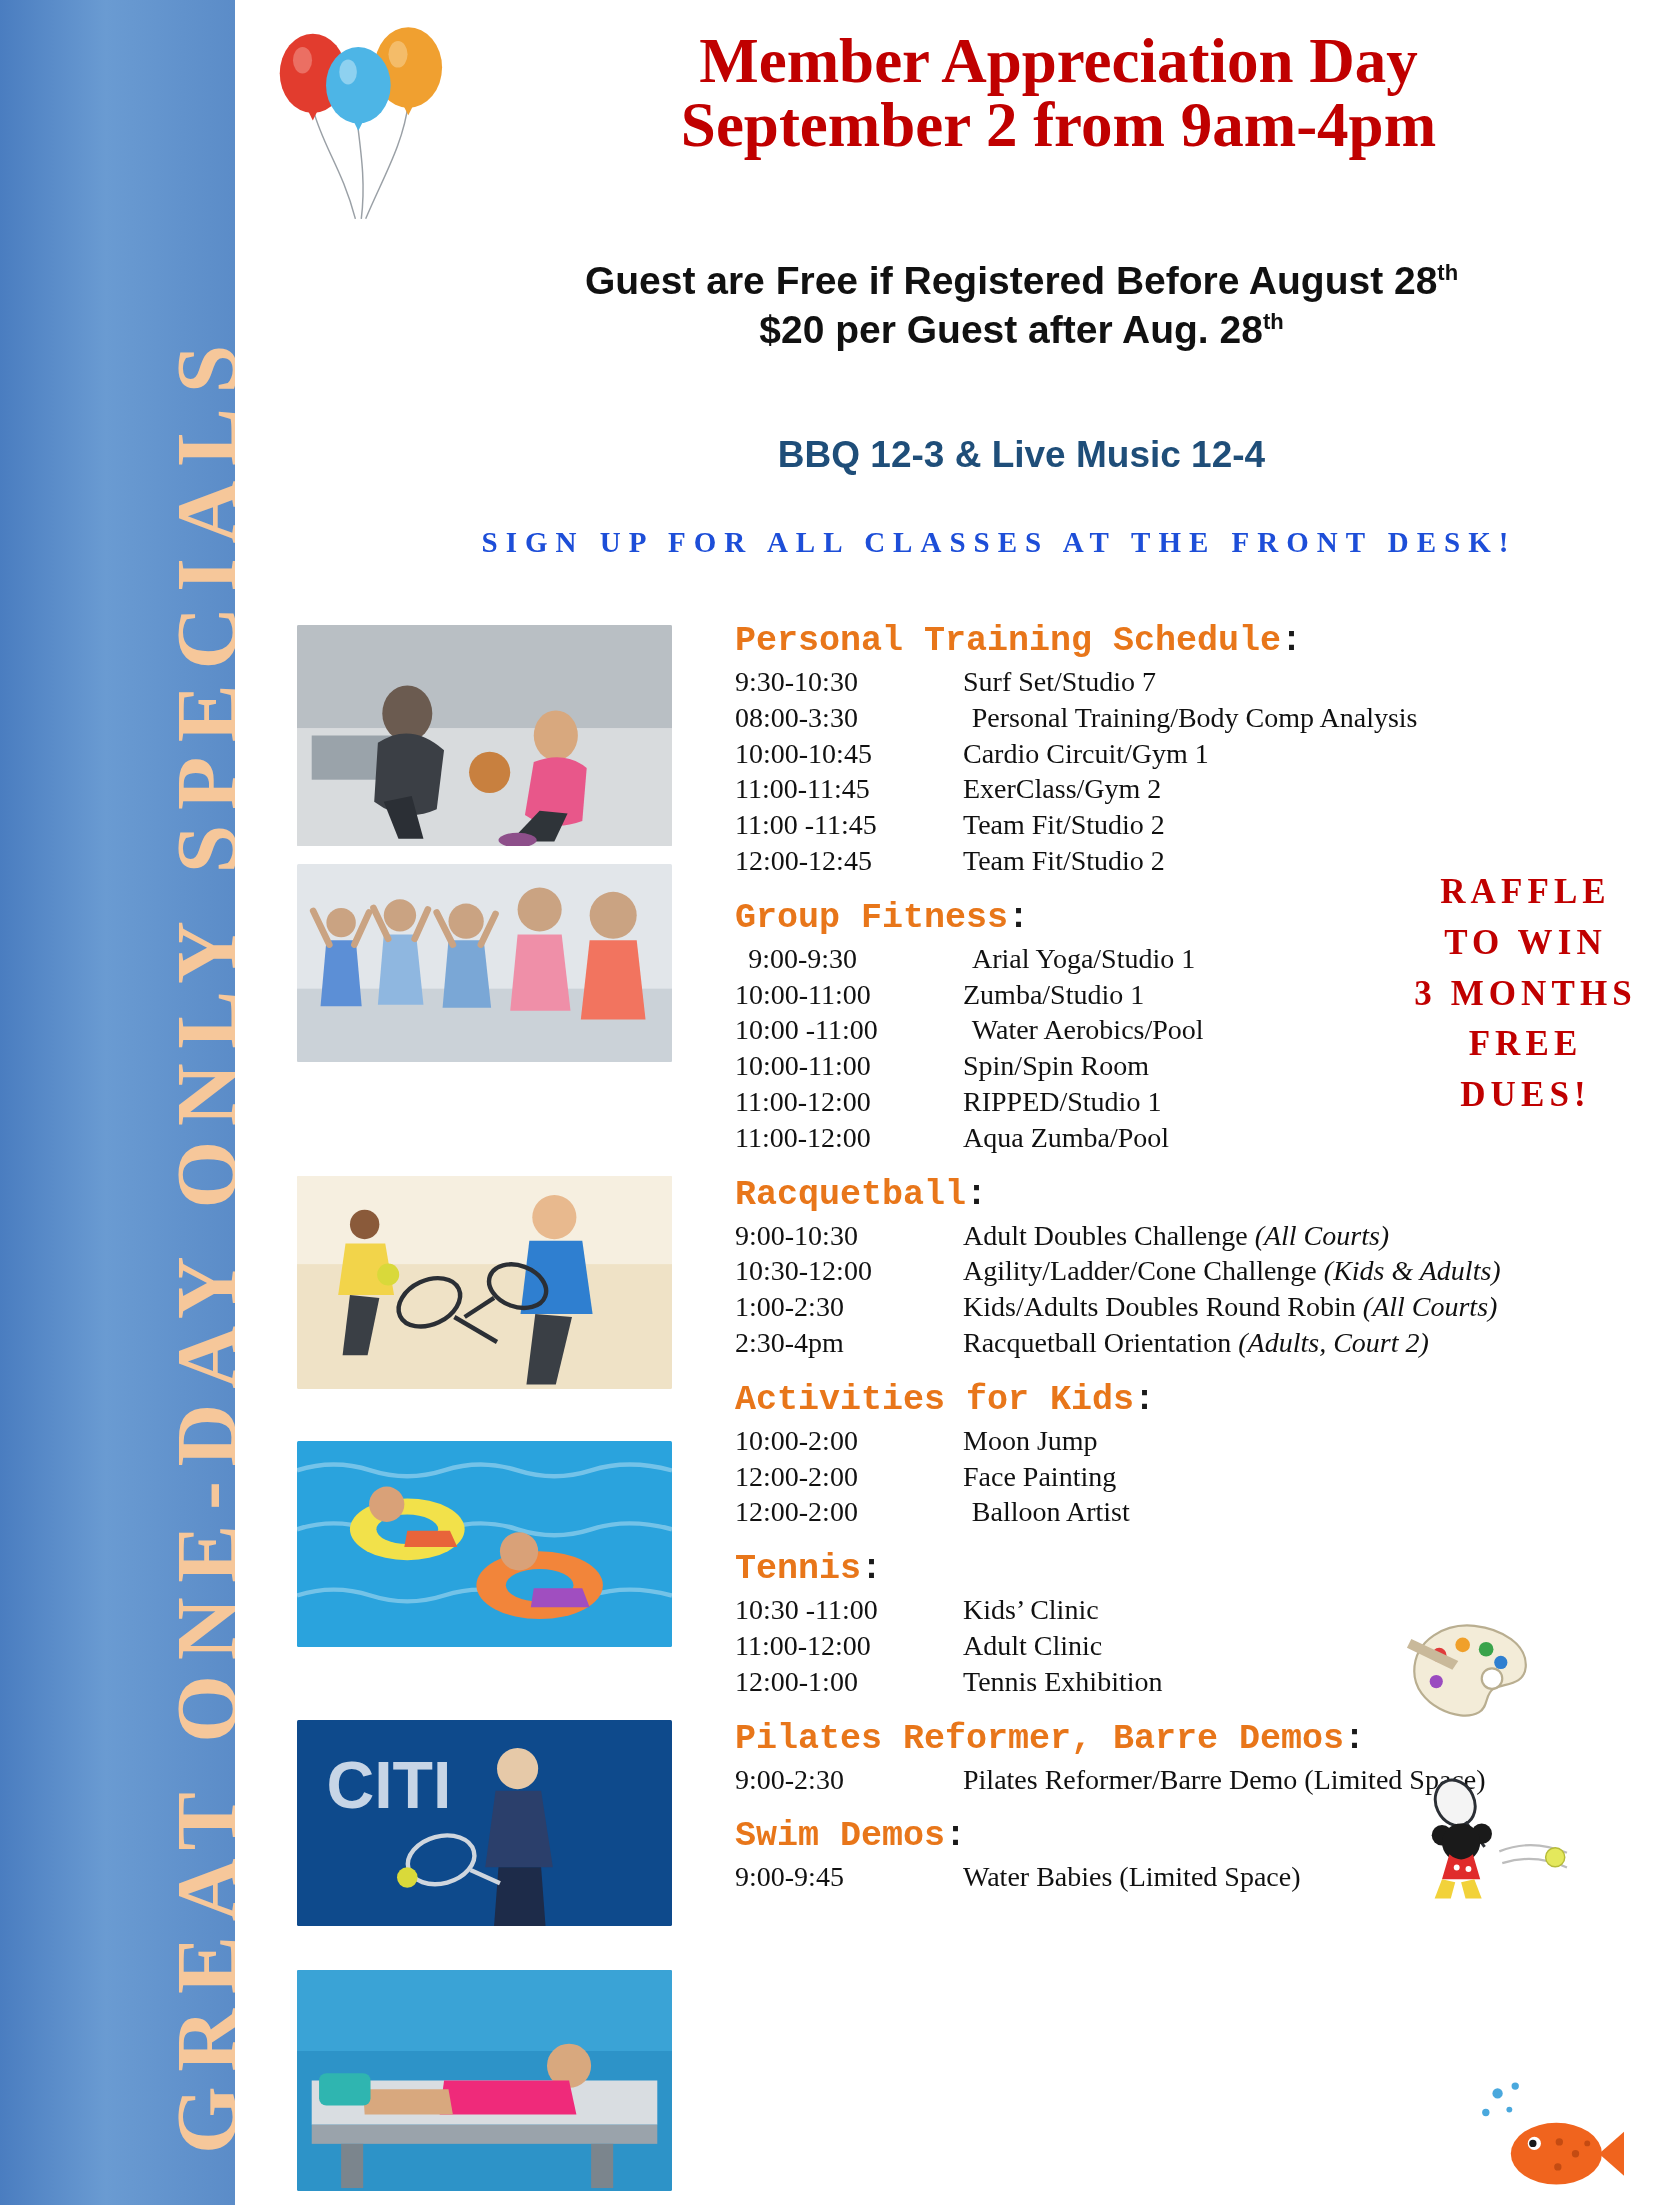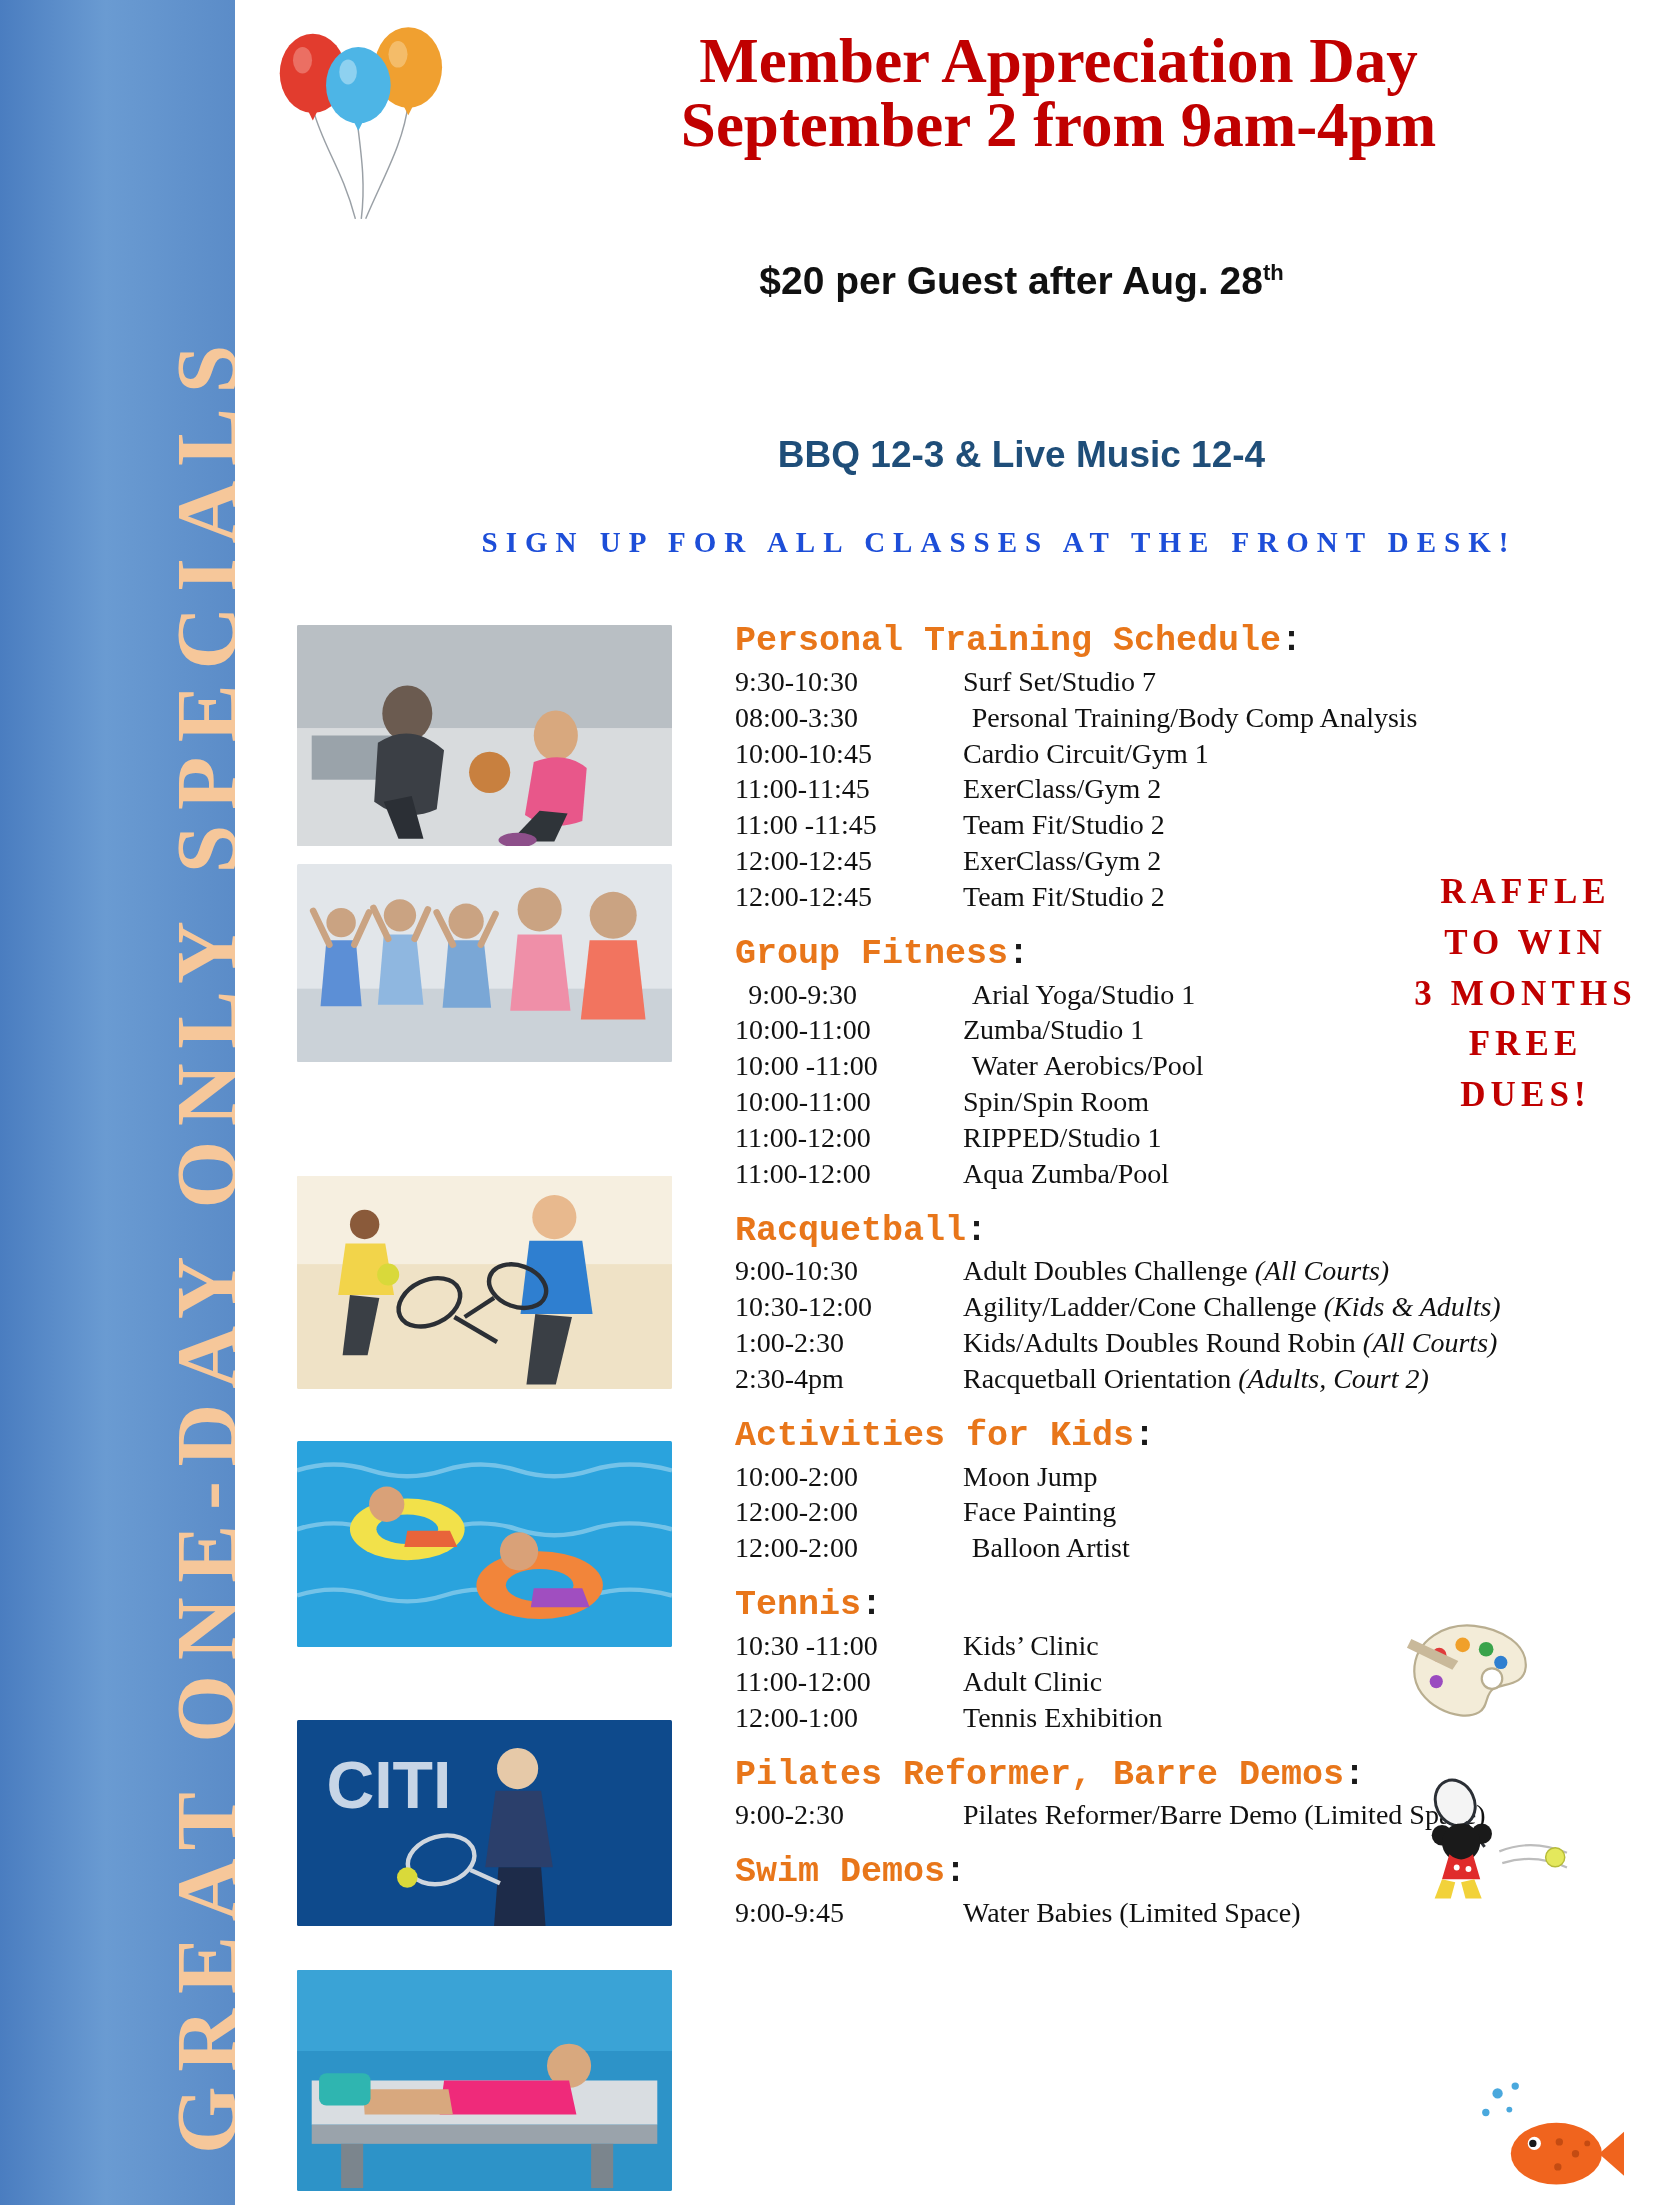--- a/index.html
+++ b/index.html
@@ -196,20 +196,23 @@
       <polygon points="102,136 114,136 108,148" fill="#4db5e6"></polygon>
     </svg>
   </div>
 
   <div class="title-block">
     <div class="title-line">Member Appreciation Day</div>
     <div class="title-line">September 2 from 9am-4pm</div>
   </div>
 
   <div class="subtitle">
+    <div>
+      <span>Guest are Free if Registered Before August 28</span><span class="sup">th</span>
+    </div>
     <div>
       <span>$20 per Guest after Aug. 28</span><span class="sup">th</span>
     </div>
   </div>
 
   <div class="bbq">BBQ 12-3 &amp; Live Music 12-4</div>
   <div class="signup">SIGN UP FOR ALL CLASSES AT THE FRONT DESK!</div>
 
   <div class="photo" style="top:625px; height:221px;">
     <svg class="ph-inner" viewBox="0 0 510 300" preserveAspectRatio="none">
@@ -326,21 +329,20 @@
 
   <div class="schedule">
 
     <div class="sec">
       <div class="sec-head"><span>Personal Training Schedule</span><span class="colon">:</span></div>
       <div class="row"><span class="t">9:30-10:30</span><span class="d">Surf Set/Studio 7</span></div>
       <div class="row"><span class="t">08:00-3:30</span><span class="d ind">Personal Training/Body Comp Analysis</span></div>
       <div class="row"><span class="t">10:00-10:45</span><span class="d">Cardio Circuit/Gym 1</span></div>
       <div class="row"><span class="t">11:00-11:45</span><span class="d">ExerClass/Gym 2</span></div>
       <div class="row"><span class="t">11:00 -11:45</span><span class="d">Team Fit/Studio 2</span></div>
-      <div class="row"><span class="t">12:00-12:45</span><span class="d">ExerClass/Gym 2</span></div>
       <div class="row"><span class="t">12:00-12:45</span><span class="d">Team Fit/Studio 2</span></div>
     </div>
 
     <div class="sec">
       <div class="sec-head"><span>Group Fitness</span><span class="colon">:</span></div>
       <div class="row"><span class="t ind">9:00-9:30</span><span class="d ind">Arial Yoga/Studio 1</span></div>
       <div class="row"><span class="t">10:00-11:00</span><span class="d">Zumba/Studio 1</span></div>
       <div class="row"><span class="t">10:00 -11:00</span><span class="d ind">Water Aerobics/Pool</span></div>
       <div class="row"><span class="t">10:00-11:00</span><span class="d">Spin/Spin Room</span></div>
       <div class="row"><span class="t">11:00-12:00</span><span class="d">RIPPED/Studio 1</span></div>

